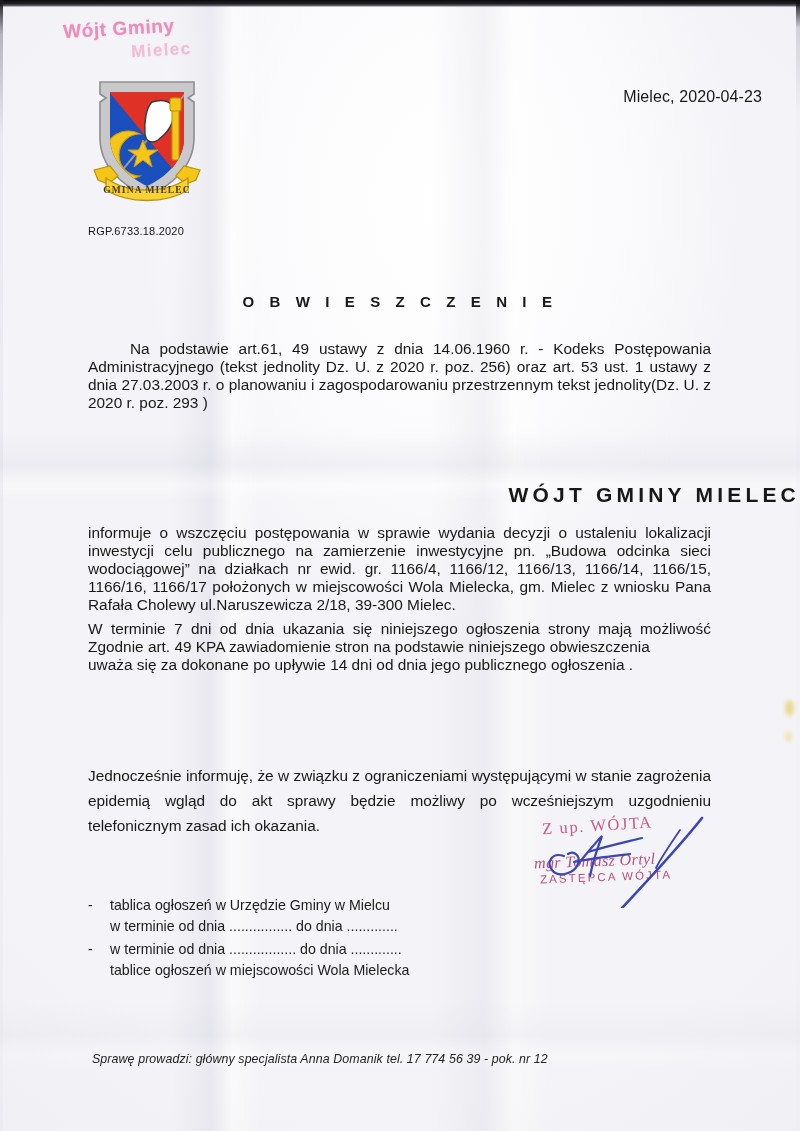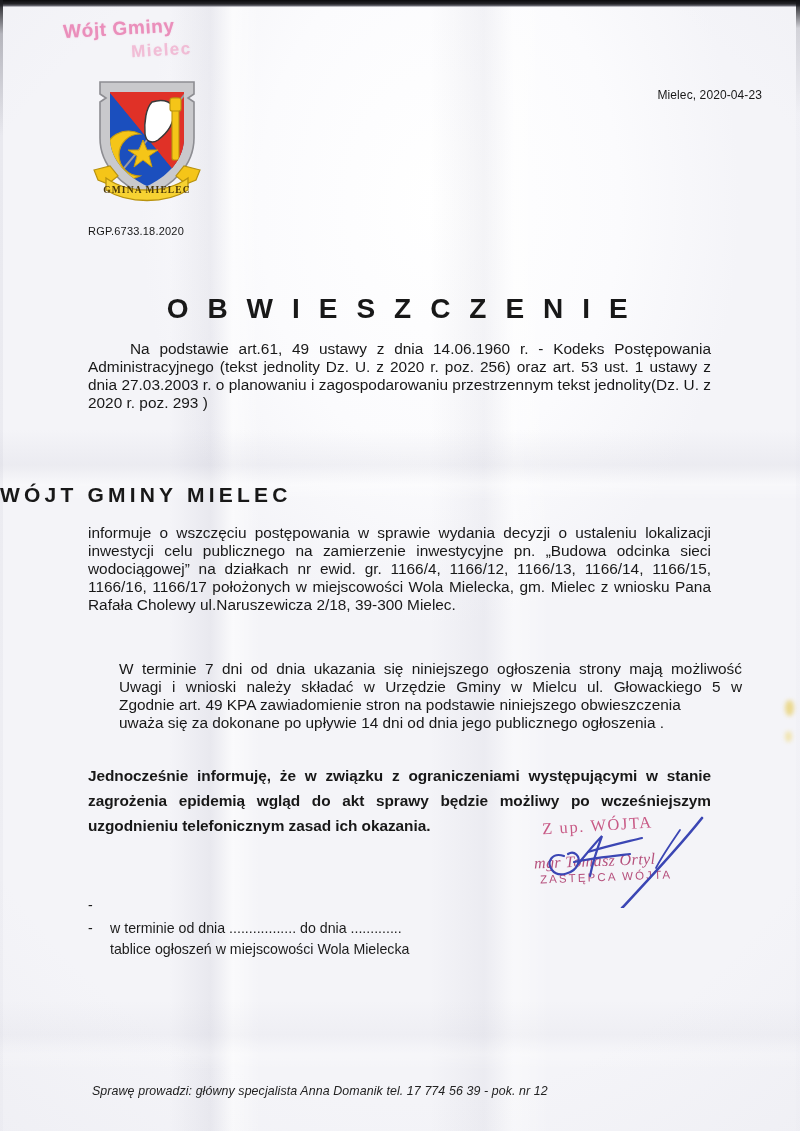--- a/index.html
+++ b/index.html
@@ -37,43 +37,43 @@
   #office-stamp .l2{
     font-size:17px;font-weight:bold;letter-spacing:1.4px;
     color:#f0a8c9;opacity:.72;text-align:center;margin-top:3px;padding-left:16px;
     text-shadow:0 0 1.6px rgba(240,168,201,.5);
   }
 
   
   #coat{position:absolute;left:88px;top:72px;width:118px;height:132px;}
 
   
-  #date{right:38px;top:88px;font-size:12px;letter-spacing:.1px;}
+  #date{right:38px;top:88px;font-size:16px;letter-spacing:.1px;}
 
   
   #refno{left:88px;top:225px;font-size:11px;letter-spacing:.2px;}
 
   
   #title-obw{
     left:0;right:0;top:293px;text-align:center;
-    font-size:28px;font-weight:bold;letter-spacing:5.6px;
+    font-size:15px;font-weight:bold;letter-spacing:5.6px;
   }
   #title-wojt{
-    left:0;right:0;top:483px;text-align:left;
+    left:0;right:0;top:483px;text-align:right;
     font-size:21px;font-weight:bold;letter-spacing:4.2px;
   }
 
   
   .block{left:88px;width:623px;font-size:15.4px;line-height:18px;text-align:justify;}
   .block.j{text-align-last:left;}
   #legal{top:340px;text-indent:42px;}
   #para-info{top:524px;}
-  #para-terms{top:660px;text-align:left;margin-left:31px;}
+  #para-terms{top:620px;text-align:left;}
   #para-terms .jline{text-align:justify;text-align-last:justify;}
-  #para-covid{top:763px;font-weight:bold;line-height:25px;text-align:justify;text-align-last:left;letter-spacing:-.05px;}
+  #para-covid{top:763px;font-weight:normal;line-height:25px;text-align:justify;text-align-last:left;letter-spacing:-.05px;}
 
   
   #sign{position:absolute;left:516px;top:814px;width:200px;height:78px;}
   #sign .zup{
     font-size:16.5px;color:#c85a86;letter-spacing:1.6px;
     transform:rotate(-3.5deg);margin-left:26px;
     font-family:"Liberation Serif",serif;
   }
   #sign .name{
     font-size:16px;color:#b6517d;font-style:italic;letter-spacing:.4px;
@@ -85,21 +85,21 @@
     margin-top:1px;margin-left:24px;transform:rotate(-2.2deg);
   }
   #scribble{position:absolute;left:530px;top:812px;width:210px;height:96px;pointer-events:none;}
 
   
   #dist{position:absolute;left:88px;top:895px;width:440px;font-size:14.2px;line-height:21px;color:#1c1c1c;}
   #dist .row{display:flex;margin-bottom:2px;}
   #dist .dash{width:22px;flex:0 0 22px;}
 
   
-  #footer{left:92px;top:1052px;font-size:12.4px;font-style:italic;color:#222;letter-spacing:.1px;font-family:"Liberation Sans",sans-serif;margin-top:32px;}
+  #footer{left:92px;top:1052px;font-size:12.4px;font-style:italic;color:#222;letter-spacing:.1px;font-family:"Liberation Sans",sans-serif;}
 </style>
 </head>
 <body>
 
 <div id="page">
 
   <div class="shade fold-v" style="left:170px;"></div>
   <div class="shade fold-v" style="left:430px;width:120px;opacity:.75;"></div>
   <div class="shade fold-h" style="top:430px;opacity:.8;"></div>
   <div class="shade fold-h" style="top:1000px;opacity:.5;"></div>
@@ -155,21 +155,20 @@
   <div class="txt" id="title-obw">O B W I E S Z C Z E N I E</div>
 
   <div class="txt block j" id="legal">Na podstawie art.61, 49 ustawy z dnia 14.06.1960 r. - Kodeks Postępowania Administracyjnego (tekst jednolity Dz. U. z 2020 r. poz. 256) oraz art. 53 ust. 1 ustawy z dnia 27.03.2003 r. o planowaniu i zagospodarowaniu przestrzennym tekst jednolity(Dz. U. z 2020 r. poz. 293 )</div>
 
   <div class="txt" id="title-wojt">WÓJT GMINY MIELEC</div>
 
   <div class="txt block j" id="para-info">informuje o wszczęciu postępowania w sprawie wydania decyzji o ustaleniu lokalizacji inwestycji celu publicznego na zamierzenie inwestycyjne pn. „Budowa odcinka sieci wodociągowej” na działkach nr ewid. gr. 1166/4, 1166/12, 1166/13, 1166/14, 1166/15, 1166/16, 1166/17 położonych w miejscowości Wola Mielecka, gm. Mielec  z wniosku Pana Rafała Cholewy ul.Naruszewicza 2/18, 39-300 Mielec.</div>
 
   <div class="txt block" id="para-terms">
     <div class="jline">W terminie 7 dni od dnia ukazania się niniejszego ogłoszenia strony mają możliwość</div>
-    <div class="jline">Uwagi i wnioski należy składać w Urzędzie Gminy w Mielcu ul. Głowackiego 5 w</div>
     <div>Zgodnie art. 49 KPA zawiadomienie stron na podstawie niniejszego obwieszczenia</div>
     <div>uważa się za dokonane po upływie 14 dni od dnia jego publicznego ogłoszenia .</div>
   </div>
 
   <div class="txt block" id="para-covid">Jednocześnie informuję, że w związku z ograniczeniami występującymi w stanie zagrożenia epidemią  wgląd do akt sprawy będzie możliwy  po wcześniejszym uzgodnieniu telefonicznym  zasad ich okazania.</div>
 
   <div id="sign">
     <div class="zup">Z up. WÓJTA</div>
     <div class="name">mgr Tomasz Ortyl</div>
     <div class="role">ZASTĘPCA WÓJTA</div>
@@ -185,20 +184,24 @@
       <path d="M172 6 C150 34 120 66 92 96"></path>
     </g>
     <g fill="none" stroke="#3b46b4" stroke-width="1.8" stroke-linecap="round">
       <path d="M150 18 C142 30 132 44 126 56"></path>
     </g>
   </svg>
 
   <div id="dist">
     <div class="row">
       <div class="dash">-</div>
+      <div>
+        <div>tablica ogłoszeń w Urzędzie Gminy w Mielcu</div>
+        <div>w terminie od dnia ................ do dnia .............</div>
+      </div>
     </div>
     <div class="row">
       <div class="dash">-</div>
       <div>
         <div>w terminie od dnia ................. do dnia .............</div>
         <div>tablice ogłoszeń w miejscowości Wola Mielecka</div>
       </div>
     </div>
   </div>
 

